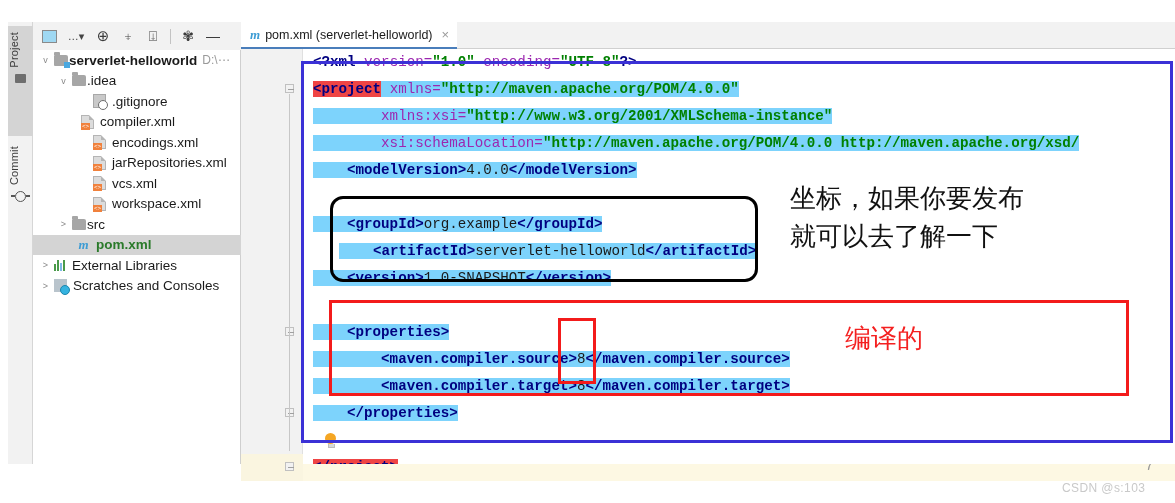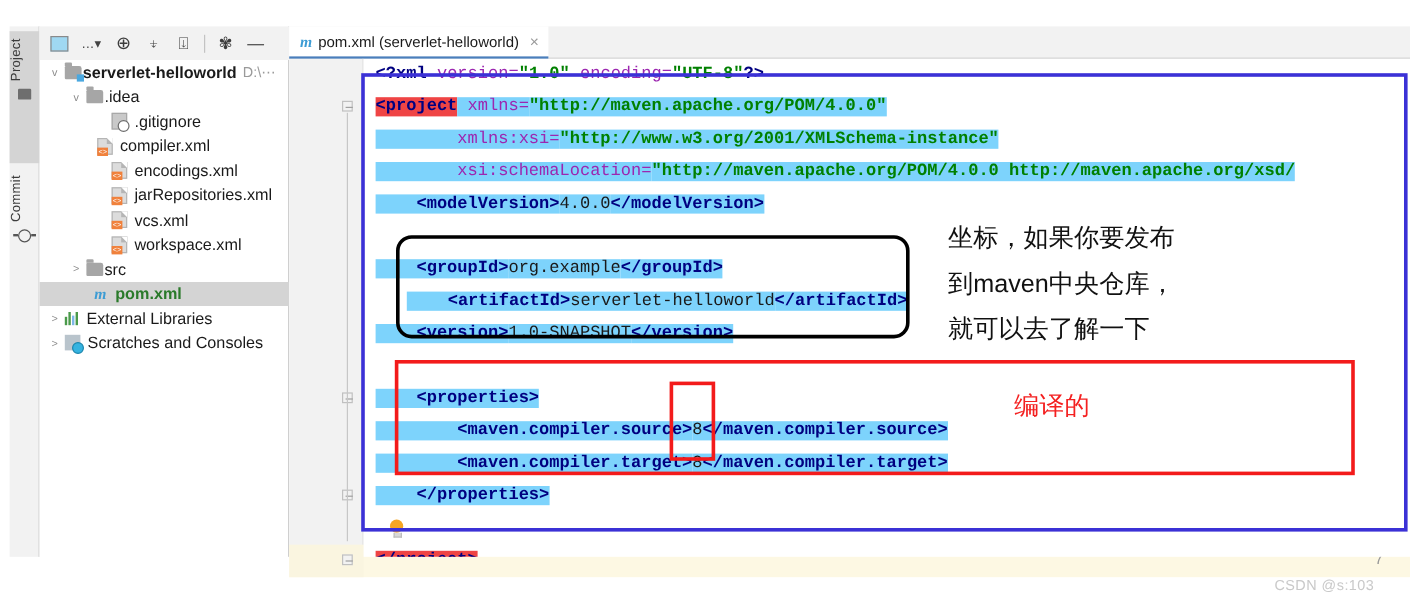--- a/index.html
+++ b/index.html
@@ -99,22 +99,22 @@
   .txt   { color:#1a1a1a; }
   .pi    { color:#000080; font-weight:bold; }
 
   
   .ov { position:absolute; }
   .blue-box { border:3px solid #3b31d6; }
   .black-box { border:3.5px solid #000; border-radius:13px; background:transparent; }
   .red-box { border:3px solid #f31b1b; }
   .red-box-inner { border:3px solid #f31b1b; background:transparent; }
   .cn {
-    font-family:Liberation Sans, sans-serif;
-    font-size:21px; line-height:38px; white-space:nowrap;
+    font-family:Liberation Serif, serif;
+    font-size:26px; line-height:38px; white-space:nowrap;
   }
   .cn.black { color:#111; }
   .cn.red { color:#f42020; }
   .watermark { position:absolute; font-size:12px; color:#c9c9c9; letter-spacing:0.4px; }
   .bulb { position:absolute; width:12px; height:16px; }
 </style>
 </head>
 <body>
 
 <div id="root">
@@ -324,21 +324,20 @@
   <div class="ov blue-box" style="left:301px; top:61px; width:872px; height:382px;"></div>
 
   <div class="ov black-box" style="left:330px; top:196px; width:428px; height:86px;"></div>
 
   <div class="ov red-box" style="left:329px; top:300px; width:800px; height:96px;"></div>
 
   <div class="ov red-box-inner" style="left:558px; top:318px; width:38px; height:66px;"></div>
 
   <div class="ov cn black" style="left:790px; top:180px;">
     <div>坐标，如果你要发布</div>
-    <div>到maven中央仓库，</div>
     <div>就可以去了解一下</div>
   </div>
 
   <div class="ov cn red" style="left:845px; top:320px;">
     <div>编译的</div>
   </div>
 
   <div class="watermark" style="left:1062px; top:481px;">CSDN @s:103</div>
 
 </div>

